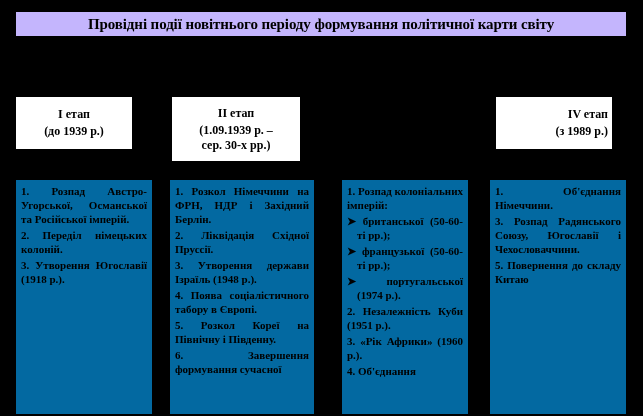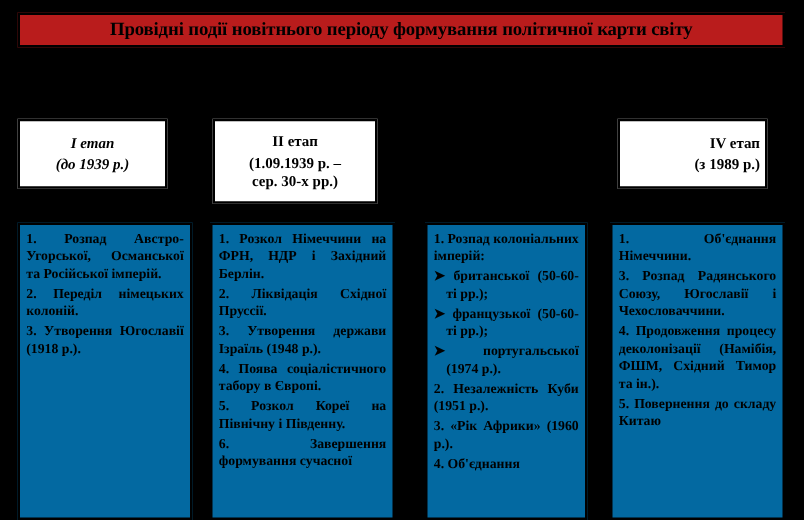--- a/index.html
+++ b/index.html
@@ -20,21 +20,21 @@
     width: 643px;
     height: 416px;
     background: #000000;
   }
   .title-box {
     position: absolute;
     left: 14px;
     top: 10px;
     width: 614px;
     height: 28px;
-    background: #b91c1c;
+    background: #c4b5fd;
     border: 2px solid #000000;
     box-sizing: border-box;
     display: flex;
     align-items: center;
     justify-content: center;
   }
   .title-text {
     font-size: 15px;
     font-weight: bold;
     color: #000000;
@@ -78,21 +78,21 @@
     line-height: 14px;
     color: #000000;
     text-align: justify;
     text-justify: inter-word;
   }
   .body-box p.sub {
     padding-left: 10px;
     text-indent: -10px;
   }
   
-  #head1 { left: 14px;  top: 95px;  width: 120px; height: 56px; font-style: italic; }
+  #head1 { left: 14px;  top: 95px;  width: 120px; height: 56px; }
   #head2 { left: 170px; top: 95px;  width: 132px; height: 68px; }
   #head3 { left: 338px; top: 95px;  width: 132px; height: 68px; }
   #head4 { left: 494px; top: 95px;  width: 120px; height: 56px; align-items: flex-end; }
   
   #body1 { left: 14px;  top: 178px; width: 140px; height: 238px; }
   #body2 { left: 168px; top: 178px; width: 148px; height: 238px; }
   #body3 { left: 340px; top: 178px; width: 130px; height: 238px; }
   #body4 { left: 488px; top: 178px; width: 140px; height: 238px; }
 </style>
 </head>
@@ -142,17 +142,16 @@
     <p class="sub">➤ французької (50-60-ті рр.);</p>
     <p class="sub">➤ португальської (1974 р.).</p>
     <p>2. Незалежність Куби (1951 р.).</p>
     <p>3. «Рік Африки» (1960 р.).</p>
     <p>4. Об'єднання</p>
   </div>
 
   <div class="body-box" id="body4">
     <p>1. Об'єднання Німеччини.</p>
     <p>3. Розпад Радянського Союзу, Югославії і Чехословаччини.</p>
-    <p>4. Продовження процесу деколонізації (Намібія, ФШМ, Східний Тимор та ін.).</p>
     <p>5. Повернення до складу Китаю</p>
   </div>
 
 </div>
 
 </body></html>

